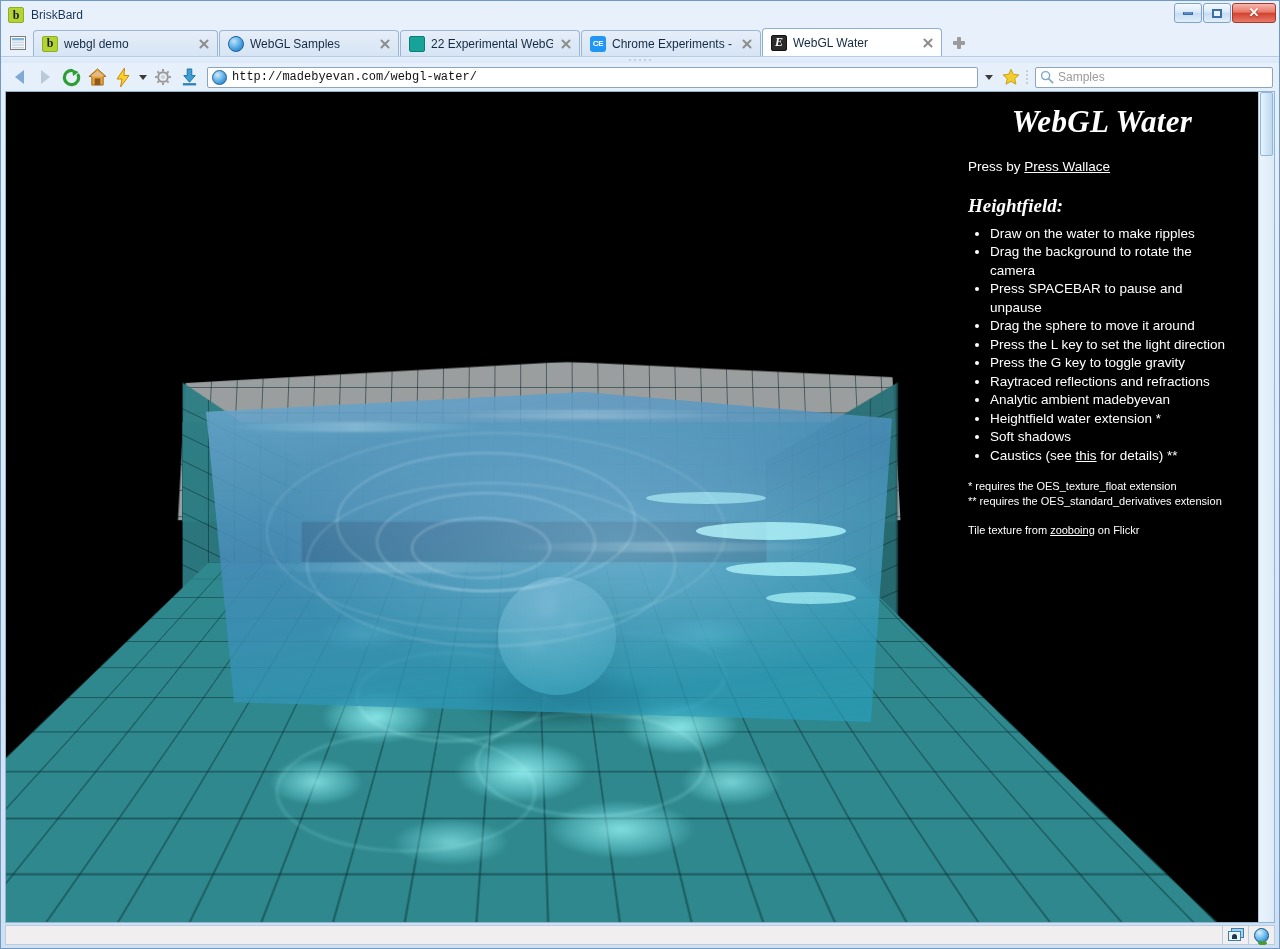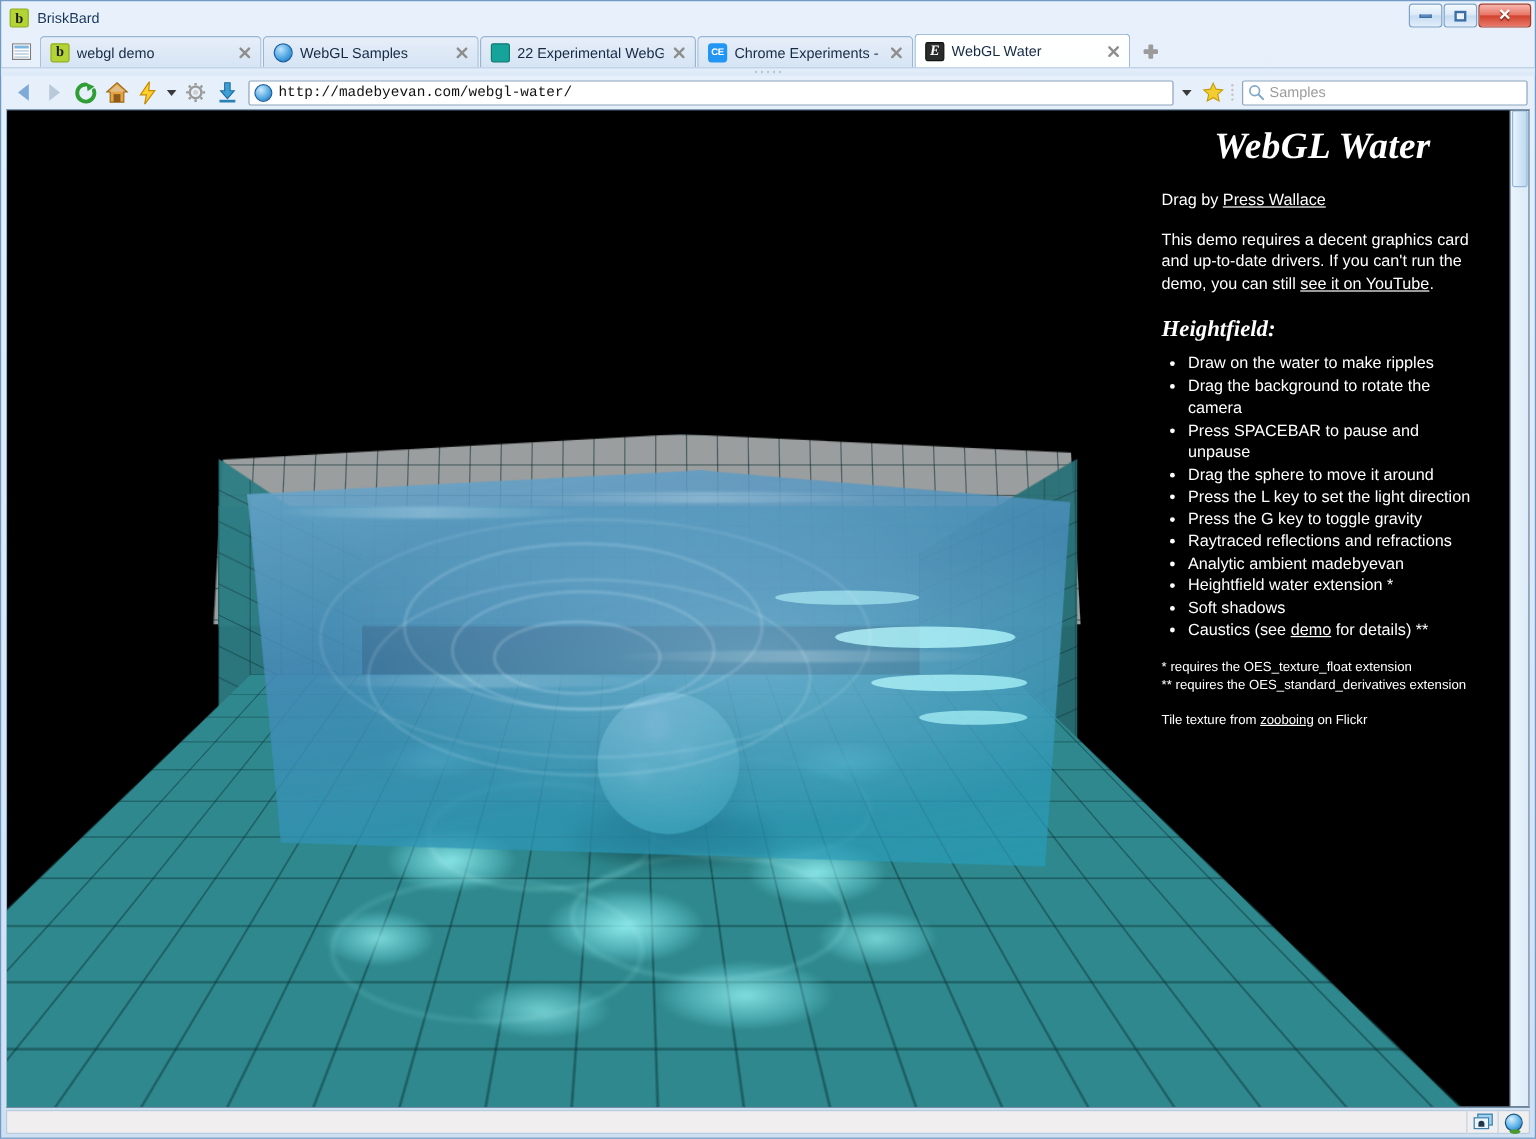--- a/index.html
+++ b/index.html
@@ -606,43 +606,40 @@
         <div class="sparkle" style="left:720px;top:470px;width:130px;height:14px;opacity:.75"></div>
         <div class="sparkle" style="left:640px;top:400px;width:120px;height:12px;opacity:.6"></div>
         <div class="sparkle" style="left:760px;top:500px;width:90px;height:12px;opacity:.7"></div>
       </div>
 
       <div id="content-col">
 
         <h1 id="page-title-h1">WebGL Water</h1>
 
         <p class="p-text">
-          <span>Drag by </span><a class="wlink" href="#">Press Wallace</a>
+          <span>Press by </span><a class="wlink" href="#">Press Wallace</a>
         </p>
 
-        <p class="p-text">
-          <span>This demo requires a decent graphics card and up-to-date drivers. If you can't run the demo, you can still </span><a class="wlink" href="#">see it on YouTube</a><span>.</span>
-        </p>
 
         <h2 class="sec">Heightfield:</h2>
         <ul class="wlist">
           <li>Draw on the water to make ripples</li>
           <li>Drag the background to rotate the camera</li>
           <li>Press SPACEBAR to pause and unpause</li>
           <li>Drag the sphere to move it around</li>
           <li>Press the L key to set the light direction</li>
           <li>Press the G key to toggle gravity</li>
         </ul>
 
         <ul class="wlist">
           <li>Raytraced reflections and refractions</li>
           <li>Analytic ambient madebyevan</li>
           <li>Heightfield water extension *</li>
           <li>Soft shadows</li>
-          <li><span>Caustics (see </span><a class="wlink" href="#">demo</a><span> for details) **</span></li>
+          <li><span>Caustics (see </span><a class="wlink" href="#">this</a><span> for details) **</span></li>
         </ul>
 
         <p class="foot-note foot-gap">* requires the OES_texture_float extension</p>
         <p class="foot-note">** requires the OES_standard_derivatives extension</p>
 
         <p class="foot-note foot-gap">
           <span>Tile texture from </span><a class="wlink" href="#">zooboing</a><span> on Flickr</span>
         </p>
       </div>
     </div>

